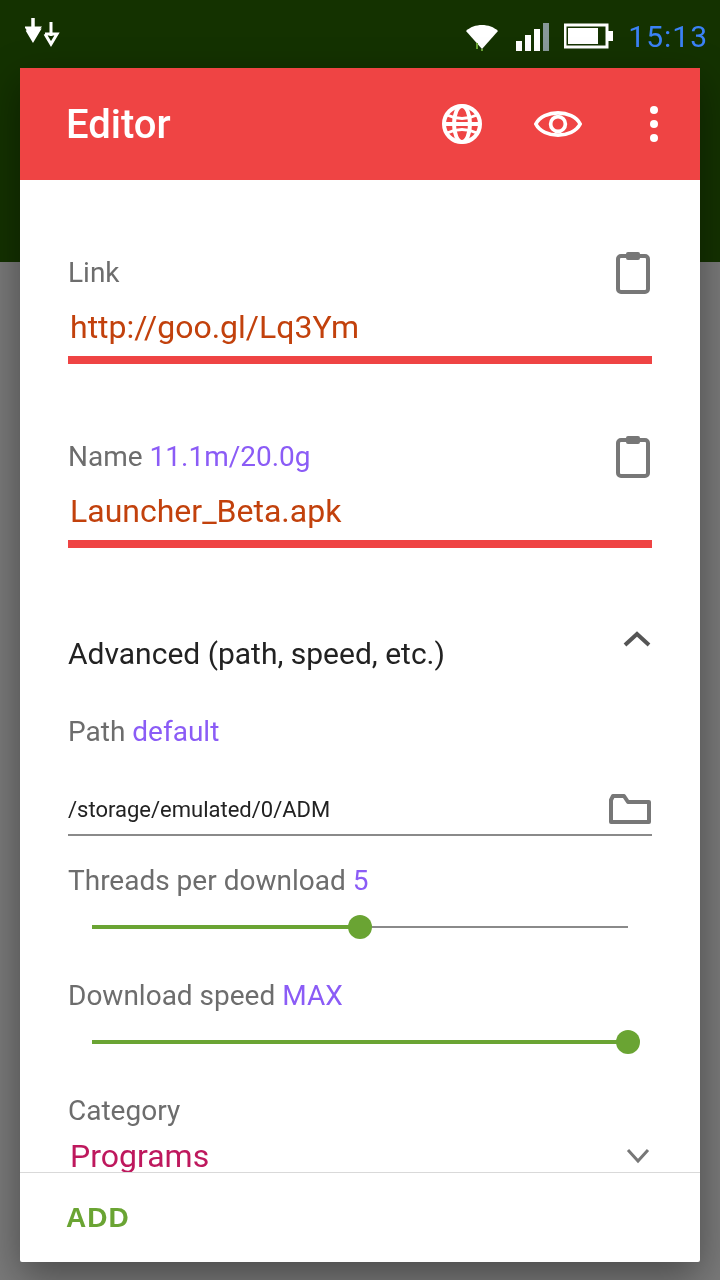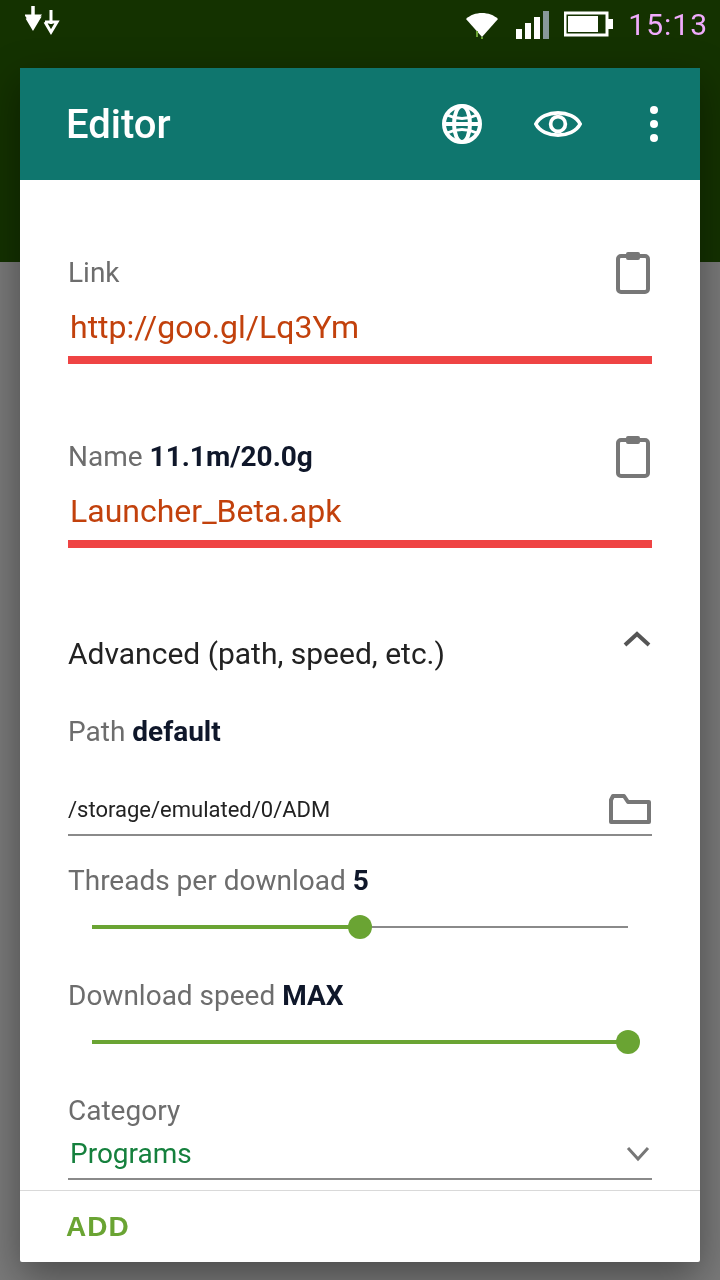--- a/index.html
+++ b/index.html
@@ -1,73 +1,73 @@
 <!DOCTYPE html>
 <html><head>
 <meta charset="utf-8">
 <style>
   * { box-sizing: border-box; margin: 0; padding: 0; }
   html, body { width: 720px; height: 1280px; overflow: hidden; font-family: Roboto, "Helvetica Neue", Arial, sans-serif; }
   body { background: #7a7a7a; position: relative; }
 
   .statusbar {
-    position: absolute; top: 0; left: 0; right: 0; height: 48px;
-    background: #143200; color: #f0abfc; display: flex; align-items: center;
+    position: absolute; top: 12px; left: 0; right: 0; height: 48px;
+    background: #143200; color: #3b82f6; display: flex; align-items: center;
     padding: 0 12px; z-index: 5; margin-left: 13px;
   }
   .statusbar .sb-left { display: flex; align-items: center; gap: 0; }
   .statusbar .sb-right { margin-left: auto; display: flex; align-items: center; gap: 14px; }
   .sb-time { font-size: 30px; font-weight: 400; letter-spacing: 1px; }
   .bg-dark {
     position: absolute; top: 0; left: 0; right: 0; height: 262px;
     background: #143200; z-index: 1;
   }
 
   .dialog {
     position: absolute; top: 68px; left: 20px; right: 20px; bottom: 18px;
     background: #fff; z-index: 10; display: flex; flex-direction: column;
     border-radius: 2px; box-shadow: 0 14px 40px rgba(0,0,0,.4);
   }
   .dialog-header {
-    height: 112px; background: #0f766e; color: #fff; display: flex; align-items: center;
+    height: 112px; background: #ef4444; color: #fff; display: flex; align-items: center;
     padding: 0 14px 0 46px;
   }
   .dialog-title { font-size: 40px; font-weight: 500; }
   .hdr-actions { margin-left: auto; display: flex; align-items: center; gap: 48px; padding-right: 8px; }
   .hdr-icon { width: 48px; height: 48px; display: flex; align-items: center; justify-content: center; }
 
   .dialog-body { flex: 1; overflow: hidden; padding: 0 48px; }
   .section { padding-top: 34px; }
   .row { display: flex; align-items: center; margin-top: 36px; }
   .label { font-size: 28px; color: #6d6d6d; }
-  .label .accent { color: #0f172a; font-weight: 700; }
+  .label .accent { color: #8b5cf6; font-weight: 400; }
   .clip-btn { margin-left: auto; }
 
   .input-line {
     border: none; border-bottom: 8px solid #ef4444; width: 100%;
     font-size: 32px; color: #c2410c; padding: 14px 2px 10px; outline: none;
     background: transparent; font-family: inherit;
   }
 
   .adv-row { display:flex; align-items:center; padding-top: 60px; }
   .adv-title { font-size: 30px; color: #222; margin-top: 28px; }
   .chev { margin-left: auto; }
 
   .slider-wrap { padding: 18px 24px 0 24px; }
   .slider { position: relative; height: 24px; }
   .slider-track { position:absolute; top: 11px; left:0; right:0; height:2px; background:#8a8a8a; }
   .slider-fill  { position:absolute; top: 10px; left:0; height:4px; background:#6aa433; }
   .slider-thumb { position:absolute; top: 0; width:24px; height:24px; border-radius:50%; background:#6aa433; transform: translateX(-50%); }
 
   .select-row { display:flex; align-items:center; border-bottom: 2px solid #8a8a8a; padding: 4px 2px 8px; }
-  .select-val { font-size: 28px; color:#15803d; }
+  .select-val { font-size: 32px; color:#be185d; }
   .tri { margin-left:auto; }
 
   .dialog-footer {
-    height: 72px; border-top: 1px solid #d9d9d9; display:flex; align-items:center;
+    height: 90px; border-top: 1px solid #d9d9d9; display:flex; align-items:center;
     padding: 0 46px; gap: 40px;
   }
   .btn-flat { color:#6aa433; font-size: 28px; font-weight: 700; letter-spacing: 1px; background:none; border:none; cursor:pointer; }
   .footer-right { margin-left:auto; display:flex; gap: 52px; }
 
   svg { display:block; }
 </style>
 </head>
 <body>
 

